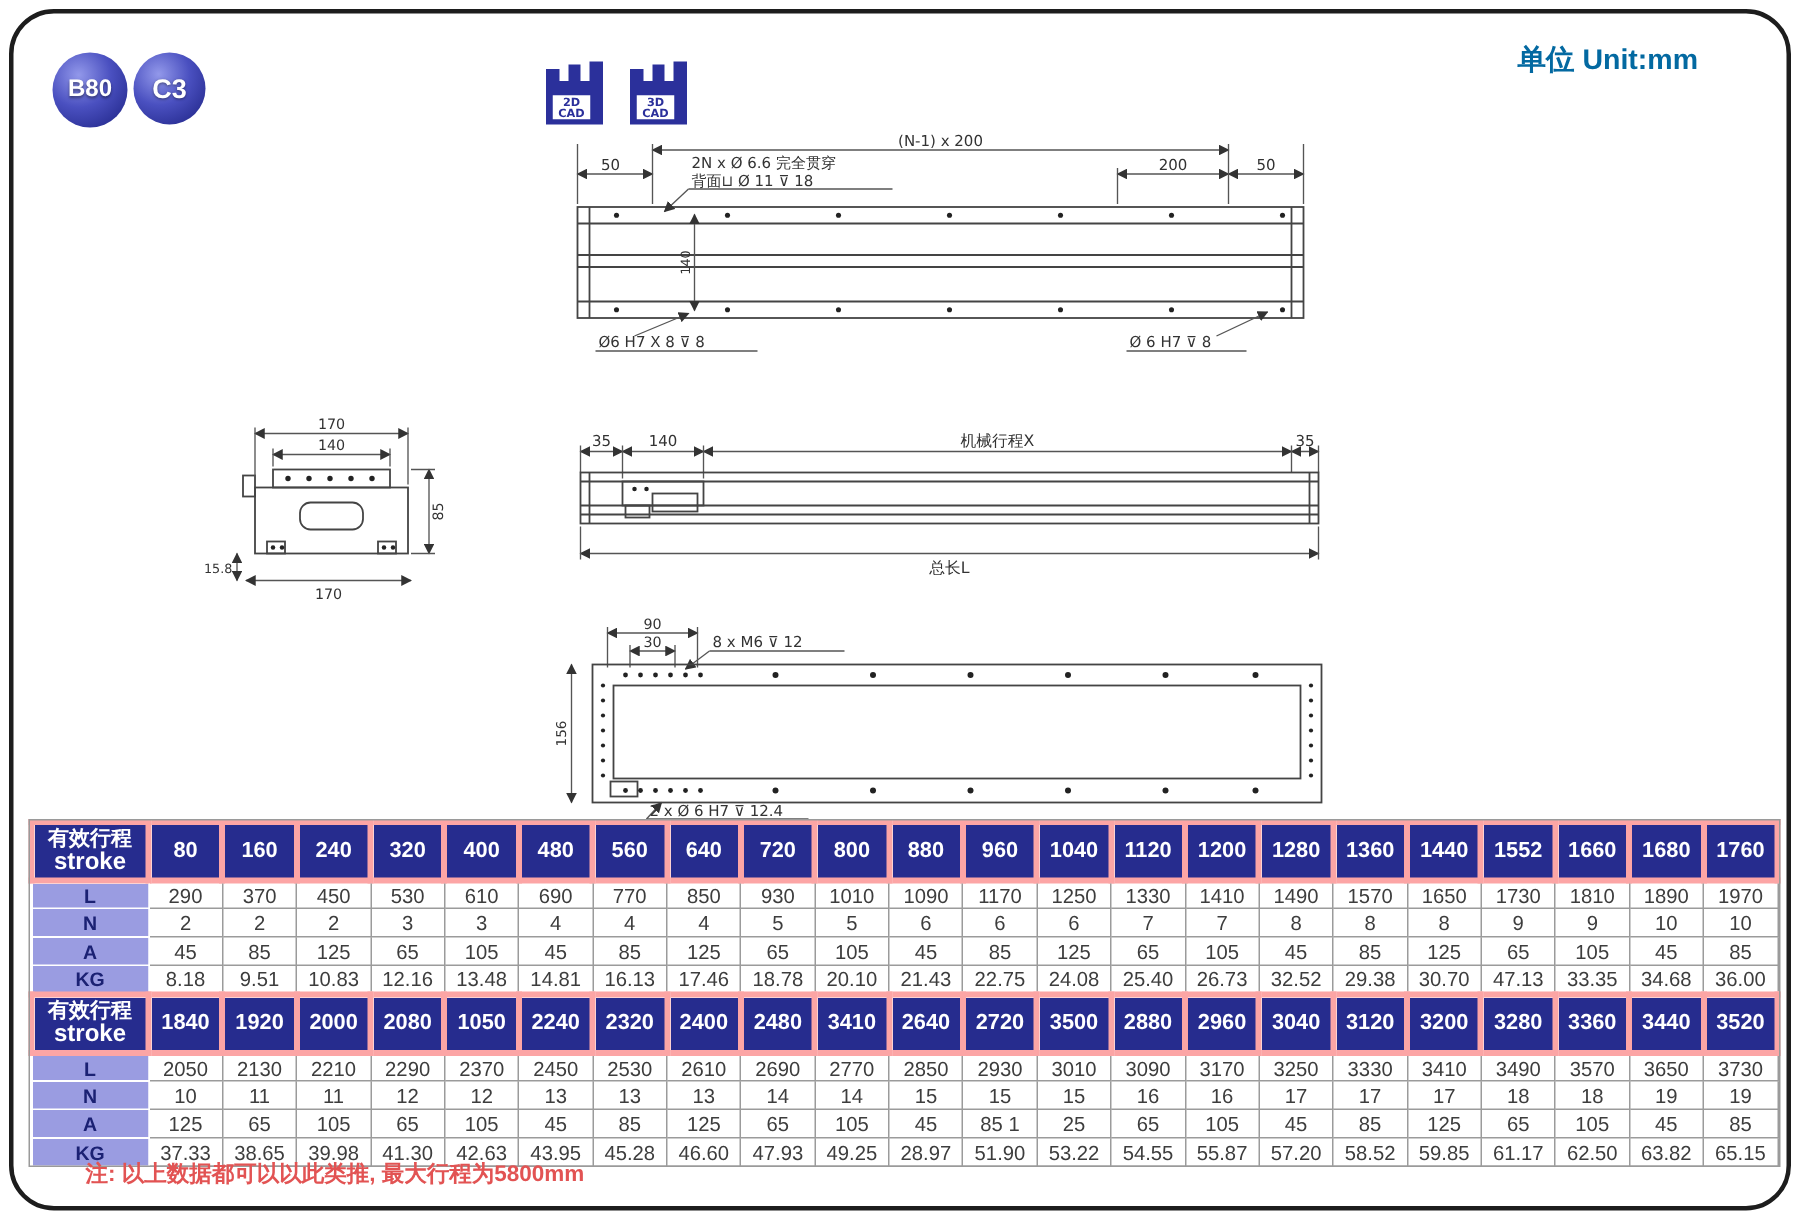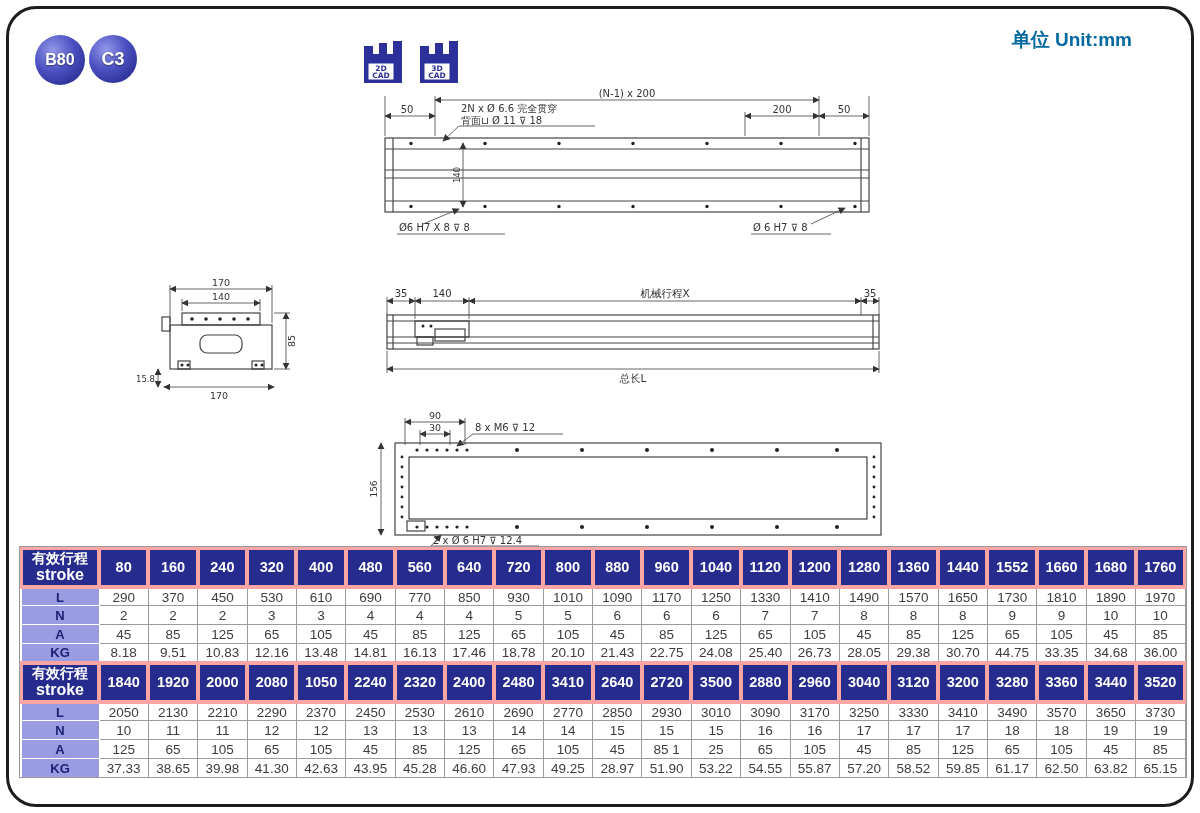--- a/index.html
+++ b/index.html
@@ -427,24 +427,24 @@
           <td class="data-cell">14.81</td>
           <td class="data-cell">16.13</td>
           <td class="data-cell">17.46</td>
           <td class="data-cell">18.78</td>
           <td class="data-cell">20.10</td>
           <td class="data-cell">21.43</td>
           <td class="data-cell">22.75</td>
           <td class="data-cell">24.08</td>
           <td class="data-cell">25.40</td>
           <td class="data-cell">26.73</td>
-          <td class="data-cell">28.05</td>
+          <td class="data-cell">32.52</td>
           <td class="data-cell">29.38</td>
           <td class="data-cell">30.70</td>
-          <td class="data-cell">44.75</td>
+          <td class="data-cell">47.13</td>
           <td class="data-cell">33.35</td>
           <td class="data-cell">34.68</td>
           <td class="data-cell">36.00</td>
         </tr>
         <tr class="stroke-row">
           <th class="stroke-head">
             <div>有效行程</div>
             <div class="sub">stroke</div>
           </th>
           <th class="stroke-val">1840</th>
@@ -566,14 +566,15 @@
           <td class="data-cell">58.52</td>
           <td class="data-cell">59.85</td>
           <td class="data-cell">61.17</td>
           <td class="data-cell">62.50</td>
           <td class="data-cell">63.82</td>
           <td class="data-cell">65.15</td>
         </tr>
       </tbody>
   </table>
 
+  <div class="note">注: 以上数据都可以以此类推, 最大行程为5800mm</div>
 
 </div>
 
 </body></html>

